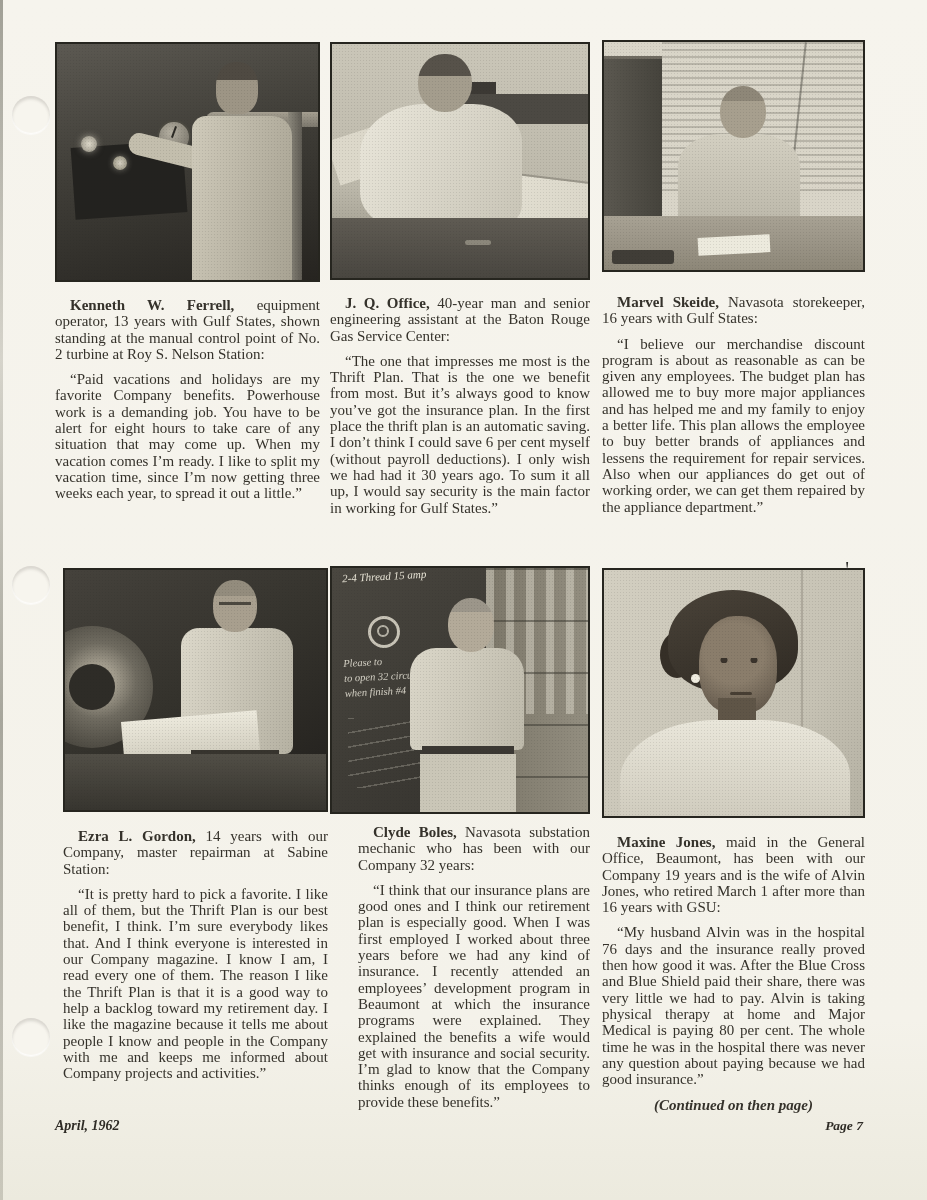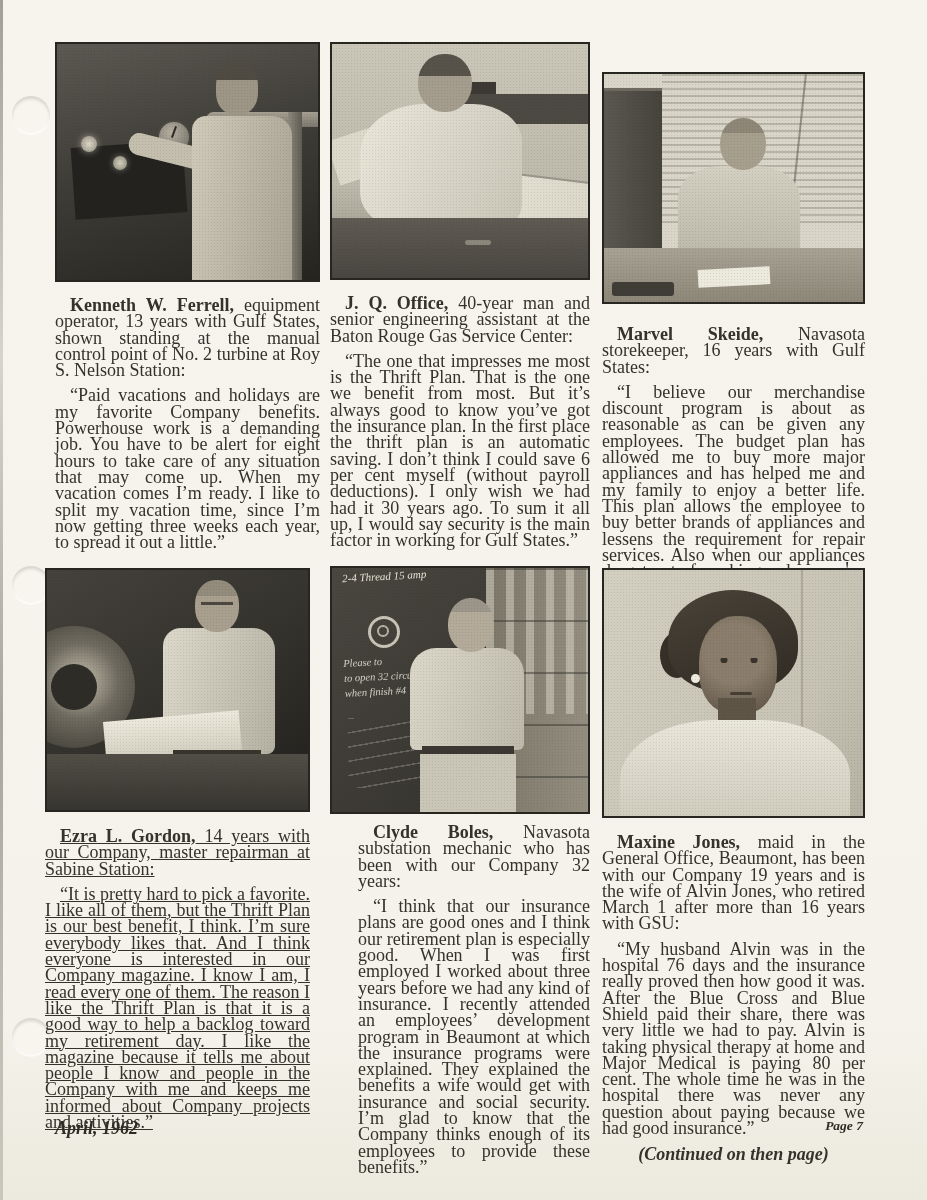--- a/index.html
+++ b/index.html
@@ -14,22 +14,22 @@
     background:linear-gradient(180deg,rgba(90,90,78,.55),rgba(120,118,104,.25) 30%,rgba(90,90,78,.5) 60%,rgba(120,118,104,.3));}
   .hole{position:absolute;left:12px;width:38px;height:38px;border-radius:50%;
     background:#f7f5ee;
     box-shadow:inset 0 3px 3px rgba(60,58,48,.16), inset 0 -1px 1px rgba(255,255,255,.8), 0 1px 1px rgba(255,255,255,.6);}
   .hole-1{top:96px;} .hole-2{top:566px;} .hole-3{top:1018px;}
 
   
   .cell{position:absolute;}
   .cell-1{left:55px;top:42px;width:265px;}
   .cell-2{left:330px;top:42px;width:260px;}
-  .cell-3{left:602px;top:40px;width:263px;margin-top:32px;}
-  .cell-4{left:45px;top:568px;width:265px;text-decoration:underline;}
+  .cell-3{left:602px;top:40px;width:263px;}
+  .cell-4{left:63px;top:568px;width:265px;}
   .cell-5{left:330px;top:566px;width:260px;}
   .cell-6{left:602px;top:568px;width:263px;}
 
   .photo{position:relative;border:2px solid #26251f;overflow:hidden;background:#8a867a;}
   .photo::after{content:"";position:absolute;inset:0;pointer-events:none;
     background-image:radial-gradient(rgba(35,32,28,.10) .7px, transparent .9px);
     background-size:3px 3px;}
   .ph-1{height:236px;} .ph-2{height:234px;} .ph-3{height:228px;}
   .ph-4{height:240px;} .ph-5{height:244px;} .ph-6{height:246px;}
   .photo div{position:absolute;}
@@ -133,30 +133,30 @@
   .p6-neck{left:114px;top:128px;width:38px;height:32px;background:#5f5547;}
   .p6-blouse{left:16px;top:150px;width:230px;height:100px;border-radius:42% 40% 0 0 / 60% 55% 0 0;
     background:linear-gradient(180deg,#e9e6da,#cfcbbd);}
 
   
   .caption{margin-top:15px;}
   .cell-3 .caption{margin-top:22px;}
   .cell-4 .caption{margin-top:16px;}
   .cell-5 .caption{margin-top:10px;margin-left:28px;}
   .cell-6 .caption{margin-top:16px;}
-  .caption p{margin:0;text-align:justify;font-size:18px;line-height:16.3px;color:#35322b;}
+  .caption p{margin:0;text-align:justify;font-size:15px;line-height:16.3px;color:#35322b;}
   .caption .lead{text-indent:15px;}
   .caption .quote{text-indent:15px;margin-top:9px;}
   .pname{font-weight:bold;}
   .continued{margin-top:10px !important;text-align:center !important;font-style:italic;font-weight:bold;font-size:13.5px;text-indent:0 !important;}
 
   .corner-mark{position:absolute;left:845px;top:558px;font-weight:bold;font-size:13px;color:#2b2a26;}
 
   
-  .footer-left{position:absolute;left:55px;top:1118px;font-weight:bold;font-style:italic;font-size:18px;color:#2f2c26;}
+  .footer-left{position:absolute;left:55px;top:1118px;font-weight:bold;font-style:italic;font-size:14px;color:#2f2c26;}
   .footer-right{position:absolute;right:64px;top:1118px;font-weight:bold;font-style:italic;font-size:13.5px;color:#2f2c26;}
 </style>
 </head>
 <body>
 
 <div class="scan-edge"></div>
 <div class="hole hole-1"></div>
 <div class="hole hole-2"></div>
 <div class="hole hole-3"></div>
 

